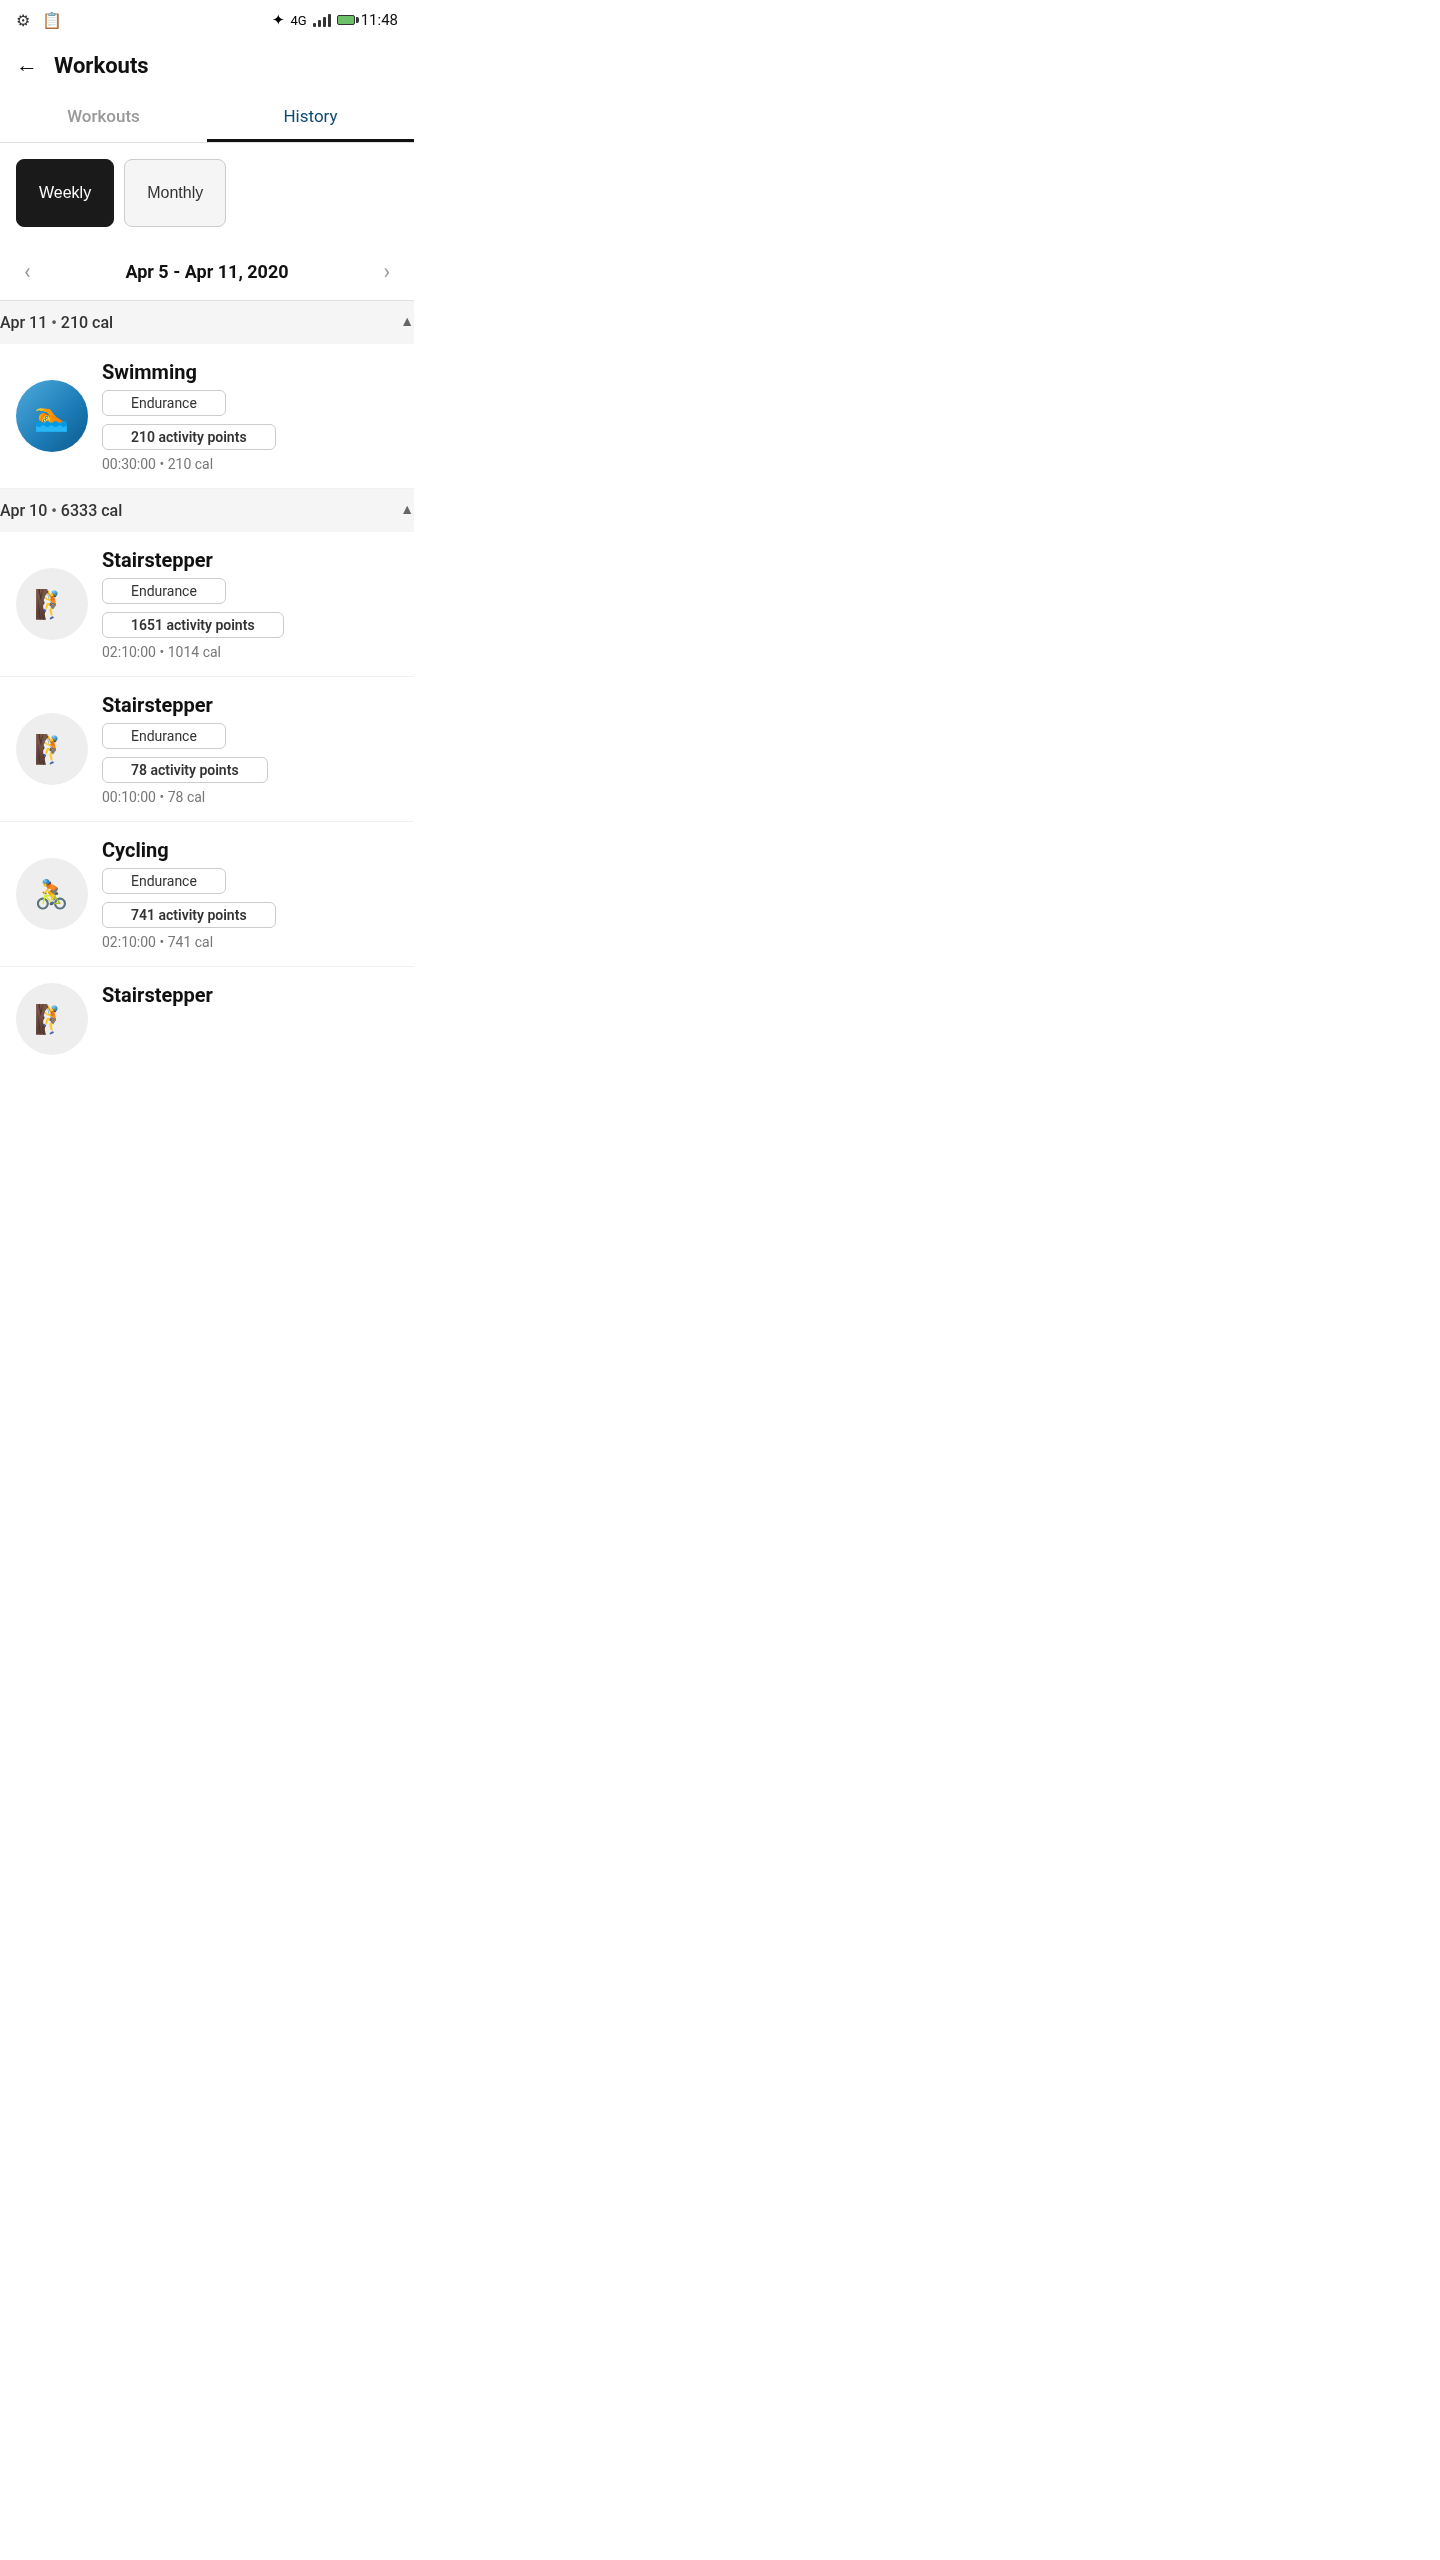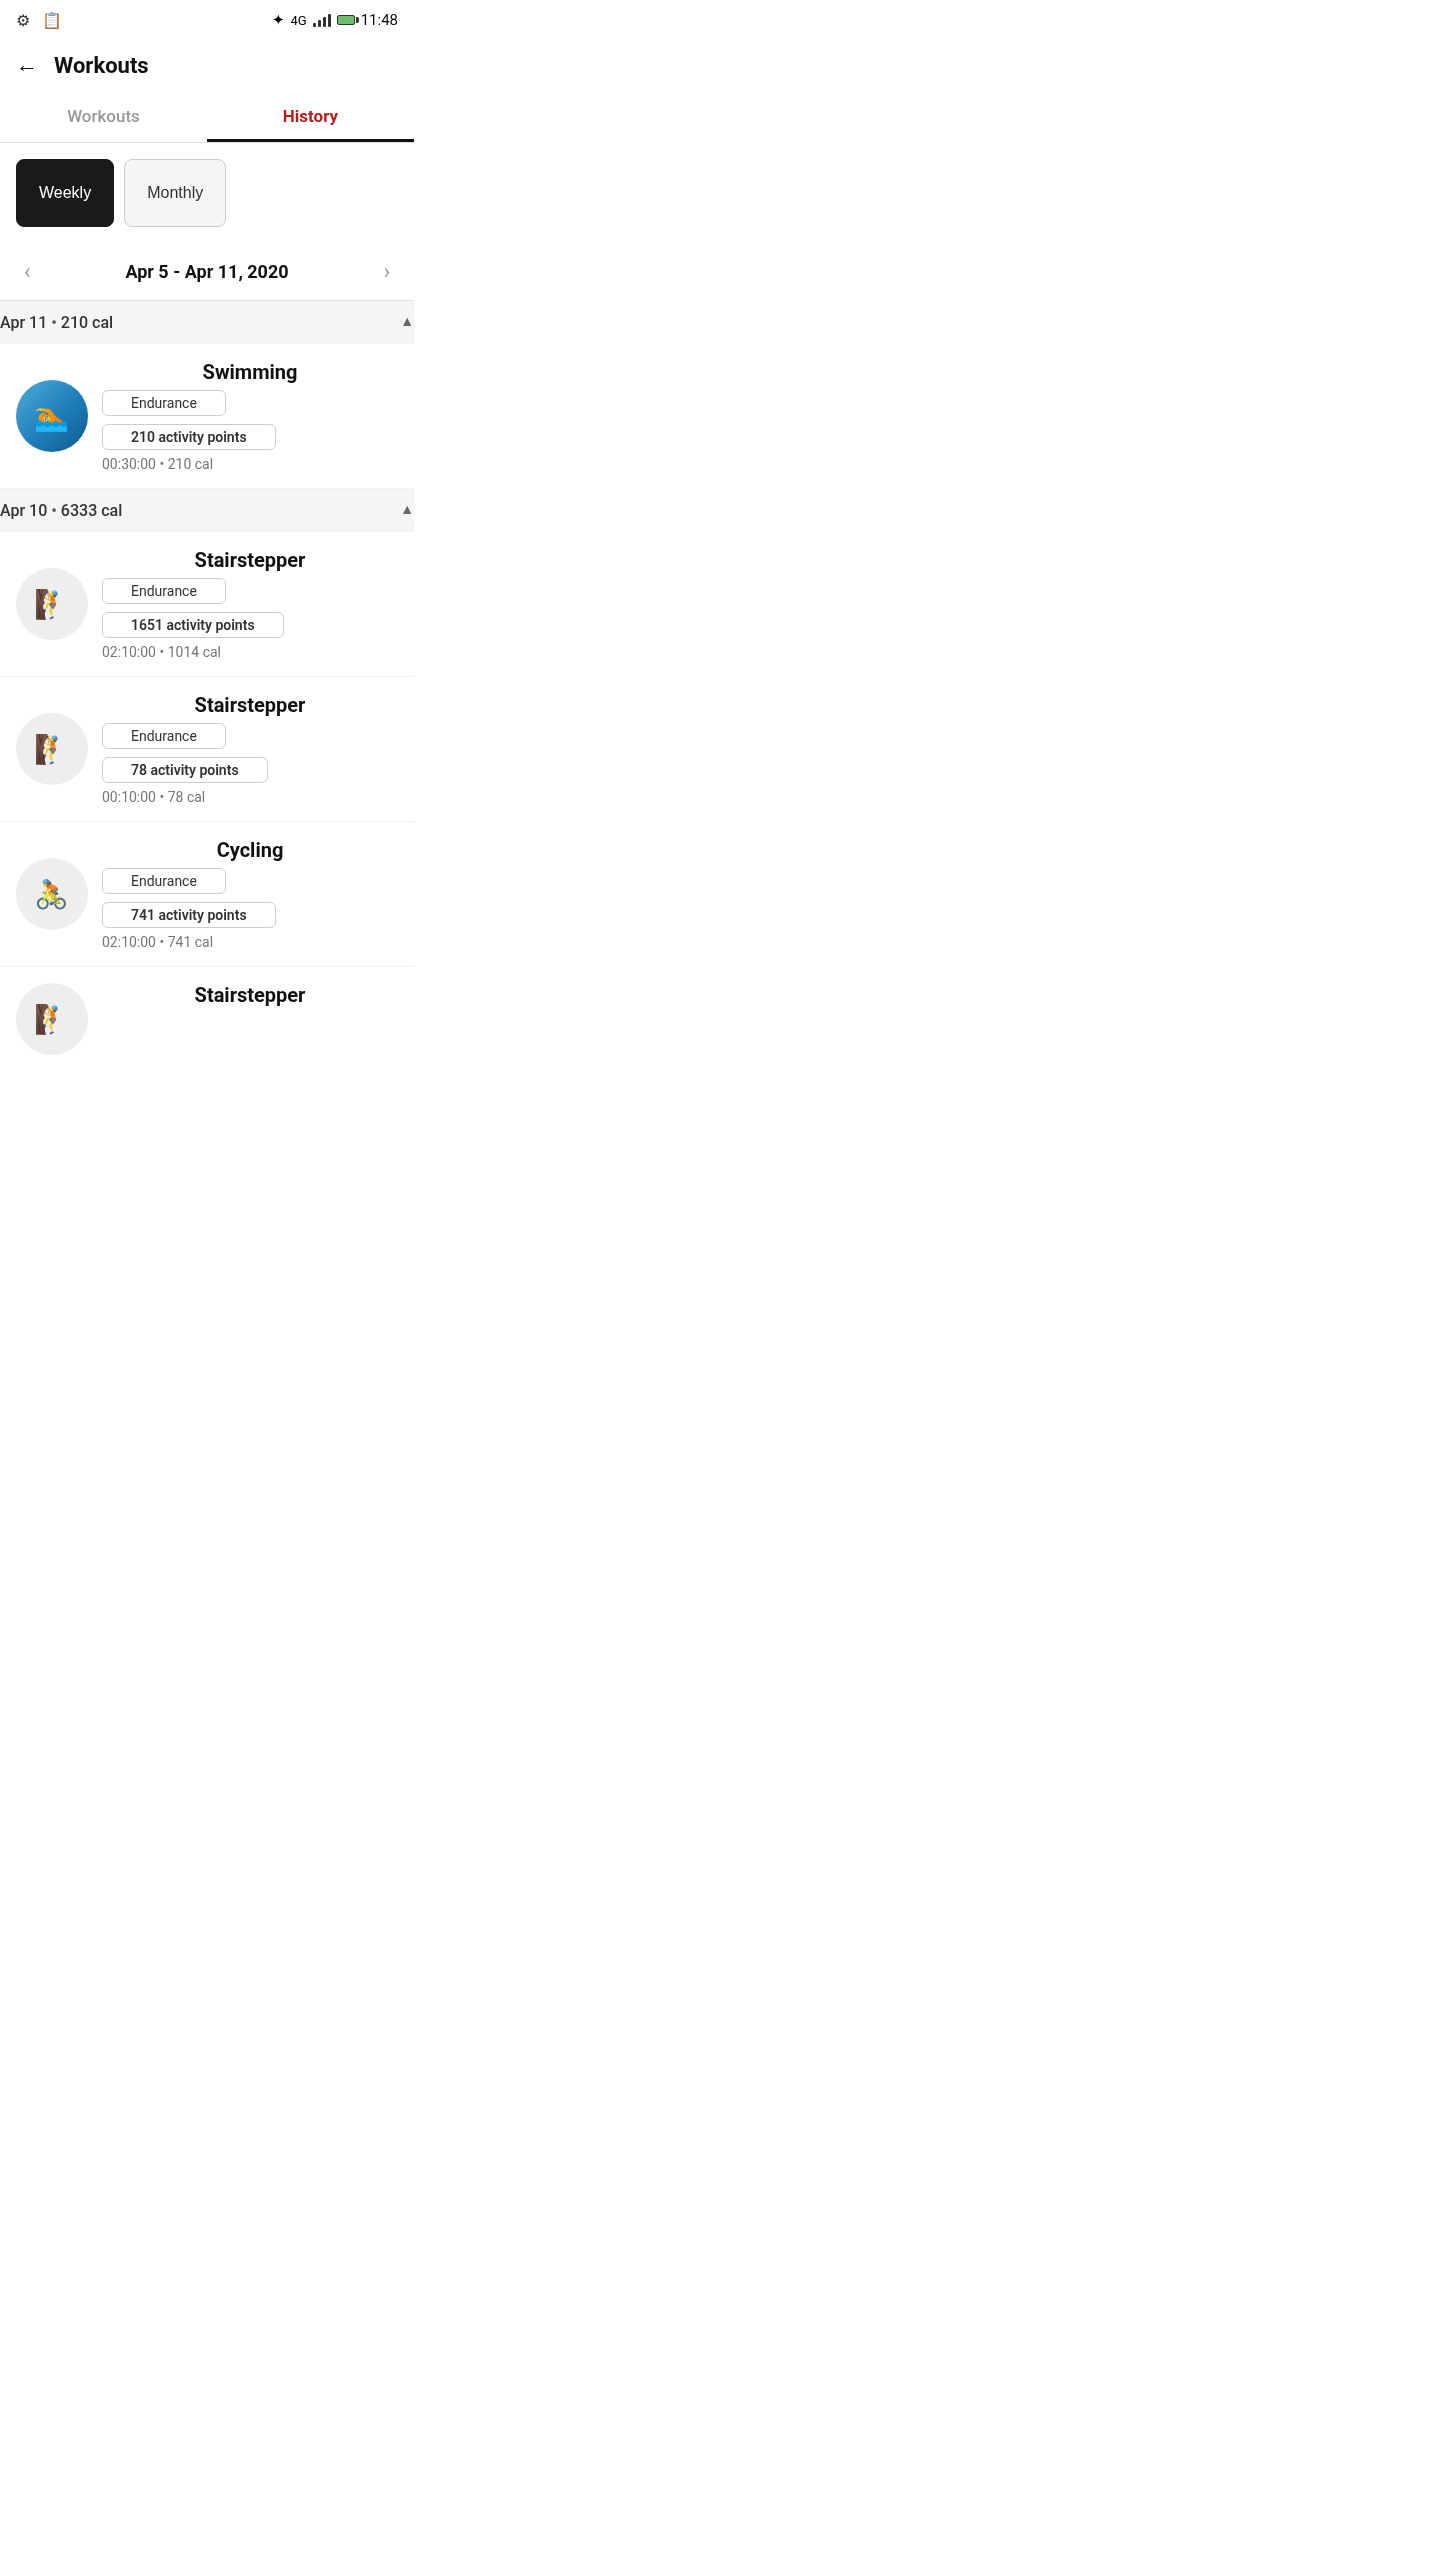--- a/index.html
+++ b/index.html
@@ -69,22 +69,22 @@
       flex: 1;
       text-align: center;
       padding: 16px 8px;
       font-size: 17px;
       font-weight: 500;
       color: #999;
       cursor: pointer;
       position: relative;
     }
     .tab.active {
-      color: #b91c1c;
-      font-weight: 700;
+      color: #0c4a6e;
+      font-weight: 400;
     }
     .tab.active::after {
       content: '';
       position: absolute;
       bottom: 0;
       left: 0;
       right: 0;
       height: 3px;
       background: #111;
     }
@@ -177,21 +177,20 @@
       justify-content: center;
     }
     .workout-info {
       flex: 1;
     }
     .workout-name {
       font-size: 20px;
       font-weight: 700;
       color: #111;
       margin-bottom: 6px;
-      text-align: center;
     }
     .workout-tags {
       display: flex;
       gap: 8px;
       margin-bottom: 6px;
       flex-wrap: wrap;
     }
     .tag {
       padding: 4px 28px;
       border: 1.5px solid #ccc;

